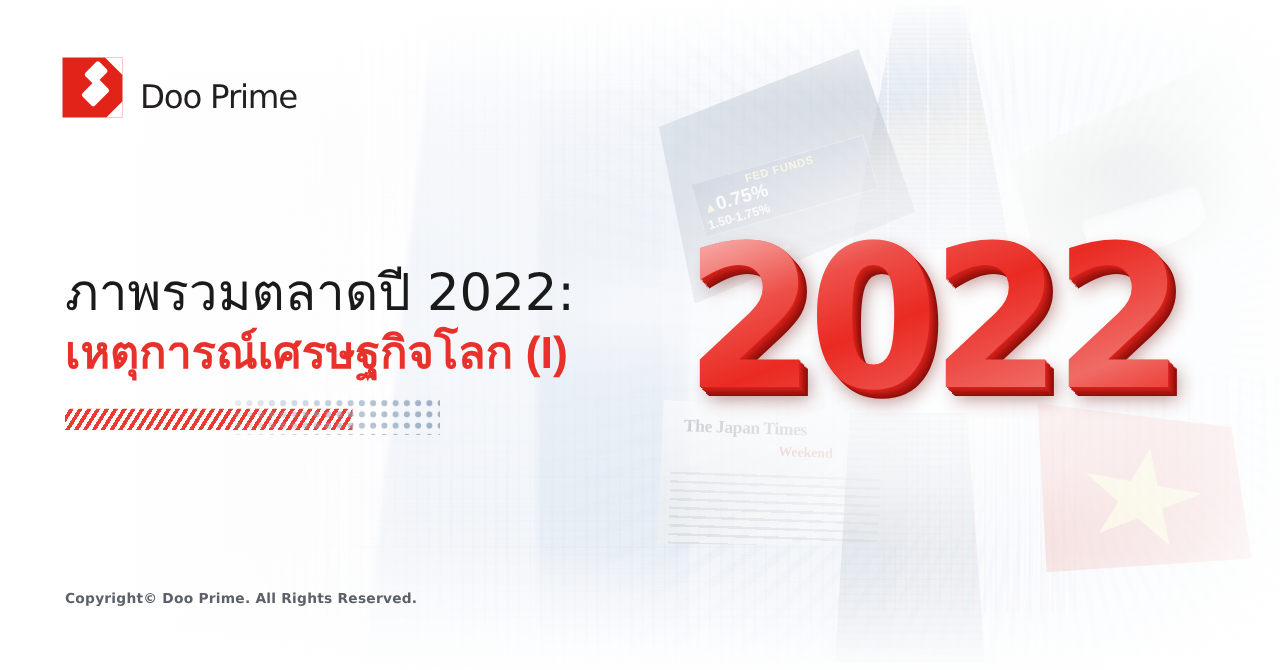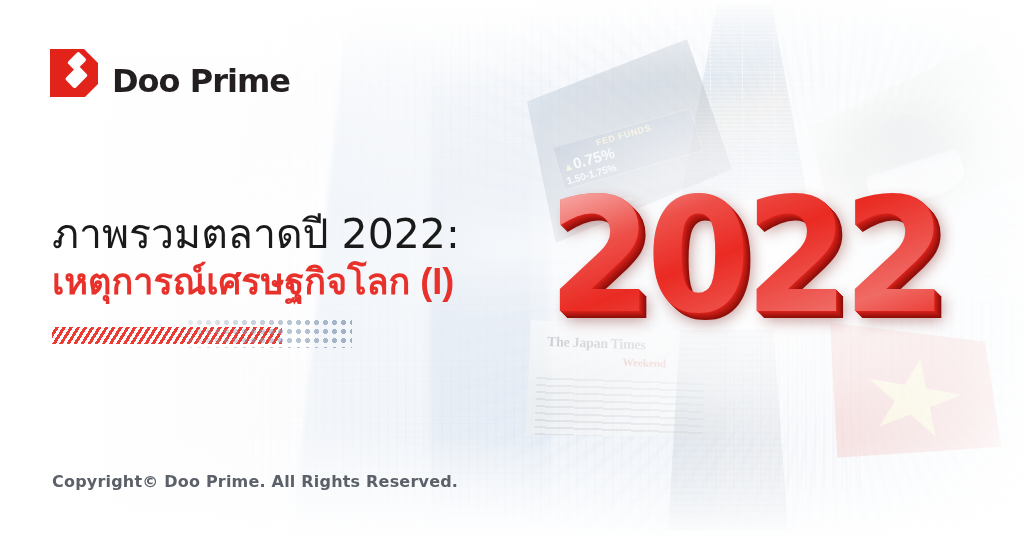--- a/index.html
+++ b/index.html
@@ -233,21 +233,21 @@
   }
   .logo-mark .notch{
     position:absolute;right:0;top:0;width:0;height:0;
     border-top:14px solid #ffffff;border-left:14px solid transparent;
   }
   .logo-mark .notch2{
     position:absolute;right:0;bottom:0;width:0;height:0;
     border-bottom:13px solid #ffffff;border-left:13px solid transparent;
   }
   .logo-text{
-    font-size:32px;font-weight:bold;color:#231f20;letter-spacing:-1px;
+    font-size:26px;font-weight:normal;color:#231f20;letter-spacing:-1px;
     font-family:"DejaVu Sans","Liberation Sans",sans-serif;
     margin-top:16px;
   }
 
   .headline{position:absolute;left:52px;top:213px;}
   .hl-1{
     font-size:41px;color:#1a1a1a;line-height:42px;
     font-family:"DejaVu Sans","Liberation Sans",sans-serif;
     white-space:nowrap;
   }
@@ -266,21 +266,21 @@
     position:absolute;left:134px;top:0;width:166px;height:30px;
     background-image:radial-gradient(circle,#8fa3bb 40%,rgba(255,255,255,0) 42%);
     background-size:9px 9px;
     -webkit-mask-image:linear-gradient(90deg,rgba(0,0,0,.25),rgba(0,0,0,1));
             mask-image:linear-gradient(90deg,rgba(0,0,0,.25),rgba(0,0,0,1));
     opacity:.85;
   }
 
   .copyright{
     position:absolute;left:52px;top:472px;
-    font-size:16px;font-weight:bold;color:#5b6069;letter-spacing:.2px;
+    font-size:11px;font-weight:bold;color:#5b6069;letter-spacing:.2px;
     font-family:"DejaVu Sans","Liberation Sans",sans-serif;
   }
 </style>
 </head>
 <body>
 
 <div class="banner">
 
   <div class="bg-city"></div>
   <div class="bg-towers"></div>

